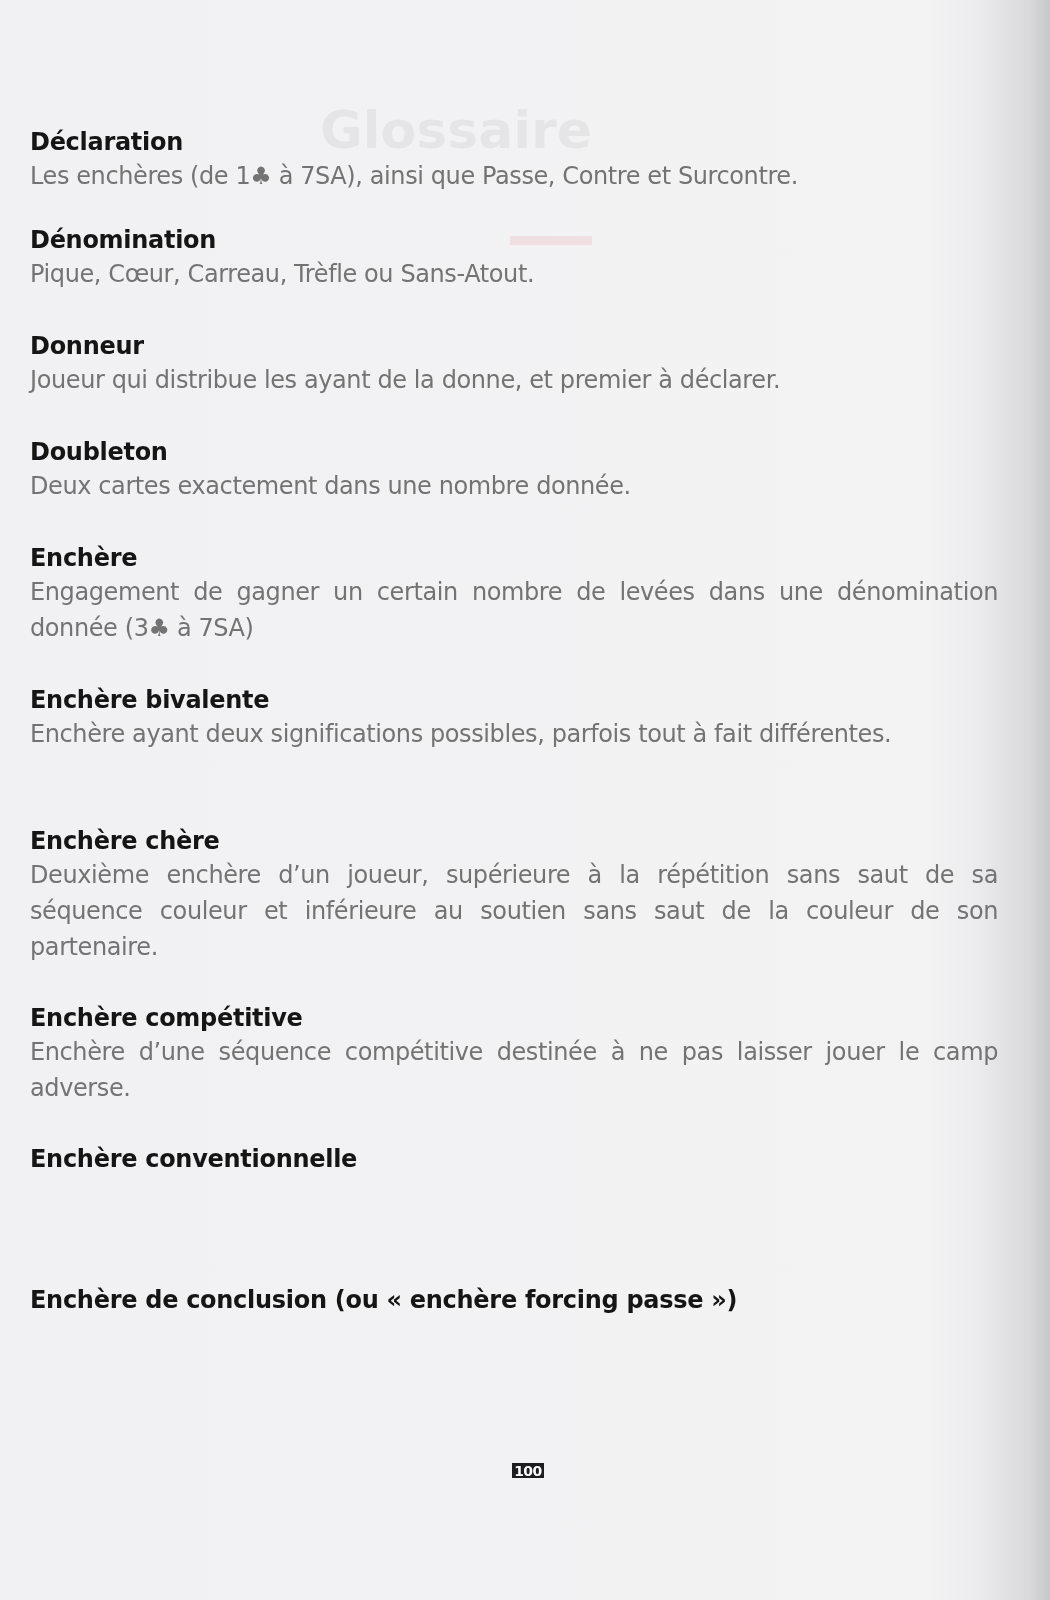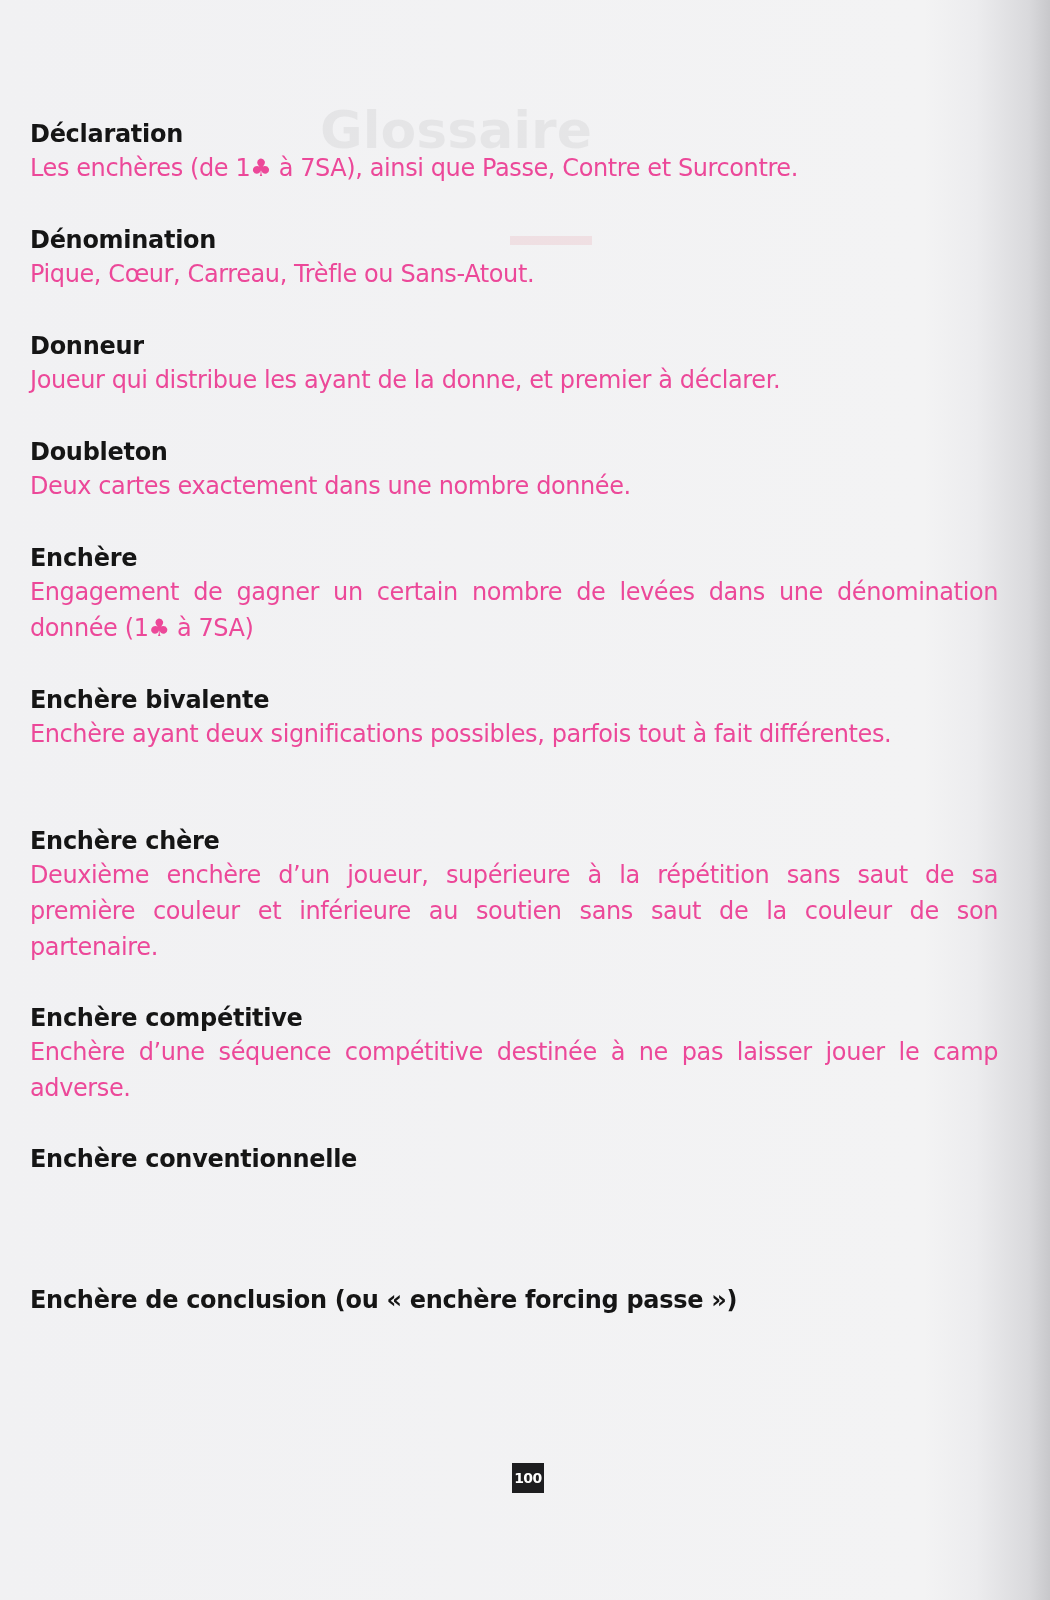--- a/index.html
+++ b/index.html
@@ -18,64 +18,64 @@
   .ghost-bar { position: absolute; top: 236px; left: 510px; width: 82px; height: 9px; background: rgba(230,140,150,0.18); }
   .content { position: absolute; left: 30px; top: 118px; width: 968px; }
   .term {
     font-family: "DejaVu Sans", sans-serif; font-weight: bold; font-size: 25px;
     line-height: 32px; letter-spacing: -0.3px; color: #151515;
     transform: scaleX(0.96); transform-origin: left;
     white-space: nowrap;
   }
   .def {
     font-family: "DejaVu Sans", sans-serif; font-size: 24px; line-height: 36px;
-    letter-spacing: -0.4px; color: #ec4899; text-align: justify;
+    letter-spacing: -0.4px; color: #737373; text-align: justify;
   }
   .e1 { position: absolute; top: 0; left: 0; width: 968px; }
   .page-num {
-    position: absolute; left: 512px; top: 1463px; width: 32px; height: 30px;
+    position: absolute; left: 512px; top: 1463px; width: 32px; height: 15px;
     background: #1d1d1f; color: #fff; font-weight: bold; font-size: 14px;
     display: flex; align-items: center; justify-content: center;
     font-family: "DejaVu Sans", sans-serif; letter-spacing: -0.5px;
   }
 </style>
 </head>
 <body>
 
 <div class="ghost ghost-title">Glossaire</div>
 <div class="ghost-bar"></div>
 
 <div class="content">
-  <div class="e1" style="top:0px">
+  <div class="e1" style="top:8px">
     <div class="term">Déclaration</div>
     <div class="def">Les enchères (de 1♣ à 7SA), ainsi que Passe, Contre et Surcontre.</div>
   </div>
   <div class="e1" style="top:106px">
     <div class="term">Dénomination</div>
     <div class="def">Pique, Cœur, Carreau, Trèfle ou Sans-Atout.</div>
   </div>
   <div class="e1" style="top:212px">
     <div class="term">Donneur</div>
     <div class="def">Joueur qui distribue les ayant de la donne, et premier à déclarer.</div>
   </div>
   <div class="e1" style="top:318px">
     <div class="term">Doubleton</div>
     <div class="def">Deux cartes exactement dans une nombre donnée.</div>
   </div>
   <div class="e1" style="top:424px">
     <div class="term">Enchère</div>
-    <div class="def">Engagement de gagner un certain nombre de levées dans une dénomination donnée (1♣ à 7SA)</div>
+    <div class="def">Engagement de gagner un certain nombre de levées dans une dénomination donnée (3♣ à 7SA)</div>
   </div>
   <div class="e1" style="top:566px">
     <div class="term">Enchère bivalente</div>
     <div class="def">Enchère ayant deux significations possibles, parfois tout à fait différentes.</div>
   </div>
   <div class="e1" style="top:707px">
     <div class="term">Enchère chère</div>
-    <div class="def">Deuxième enchère d’un joueur, supérieure à la répétition sans saut de sa première couleur et inférieure au soutien sans saut de la couleur de son partenaire.</div>
+    <div class="def">Deuxième enchère d’un joueur, supérieure à la répétition sans saut de sa séquence couleur et inférieure au soutien sans saut de la couleur de son partenaire.</div>
   </div>
   <div class="e1" style="top:884px">
     <div class="term">Enchère compétitive</div>
     <div class="def">Enchère d’une séquence compétitive destinée à ne pas laisser jouer le camp adverse.</div>
   </div>
   <div class="e1" style="top:1025px">
     <div class="term">Enchère conventionnelle</div>
   </div>
   <div class="e1" style="top:1166px">
     <div class="term">Enchère de conclusion (ou « enchère forcing passe »)</div>

